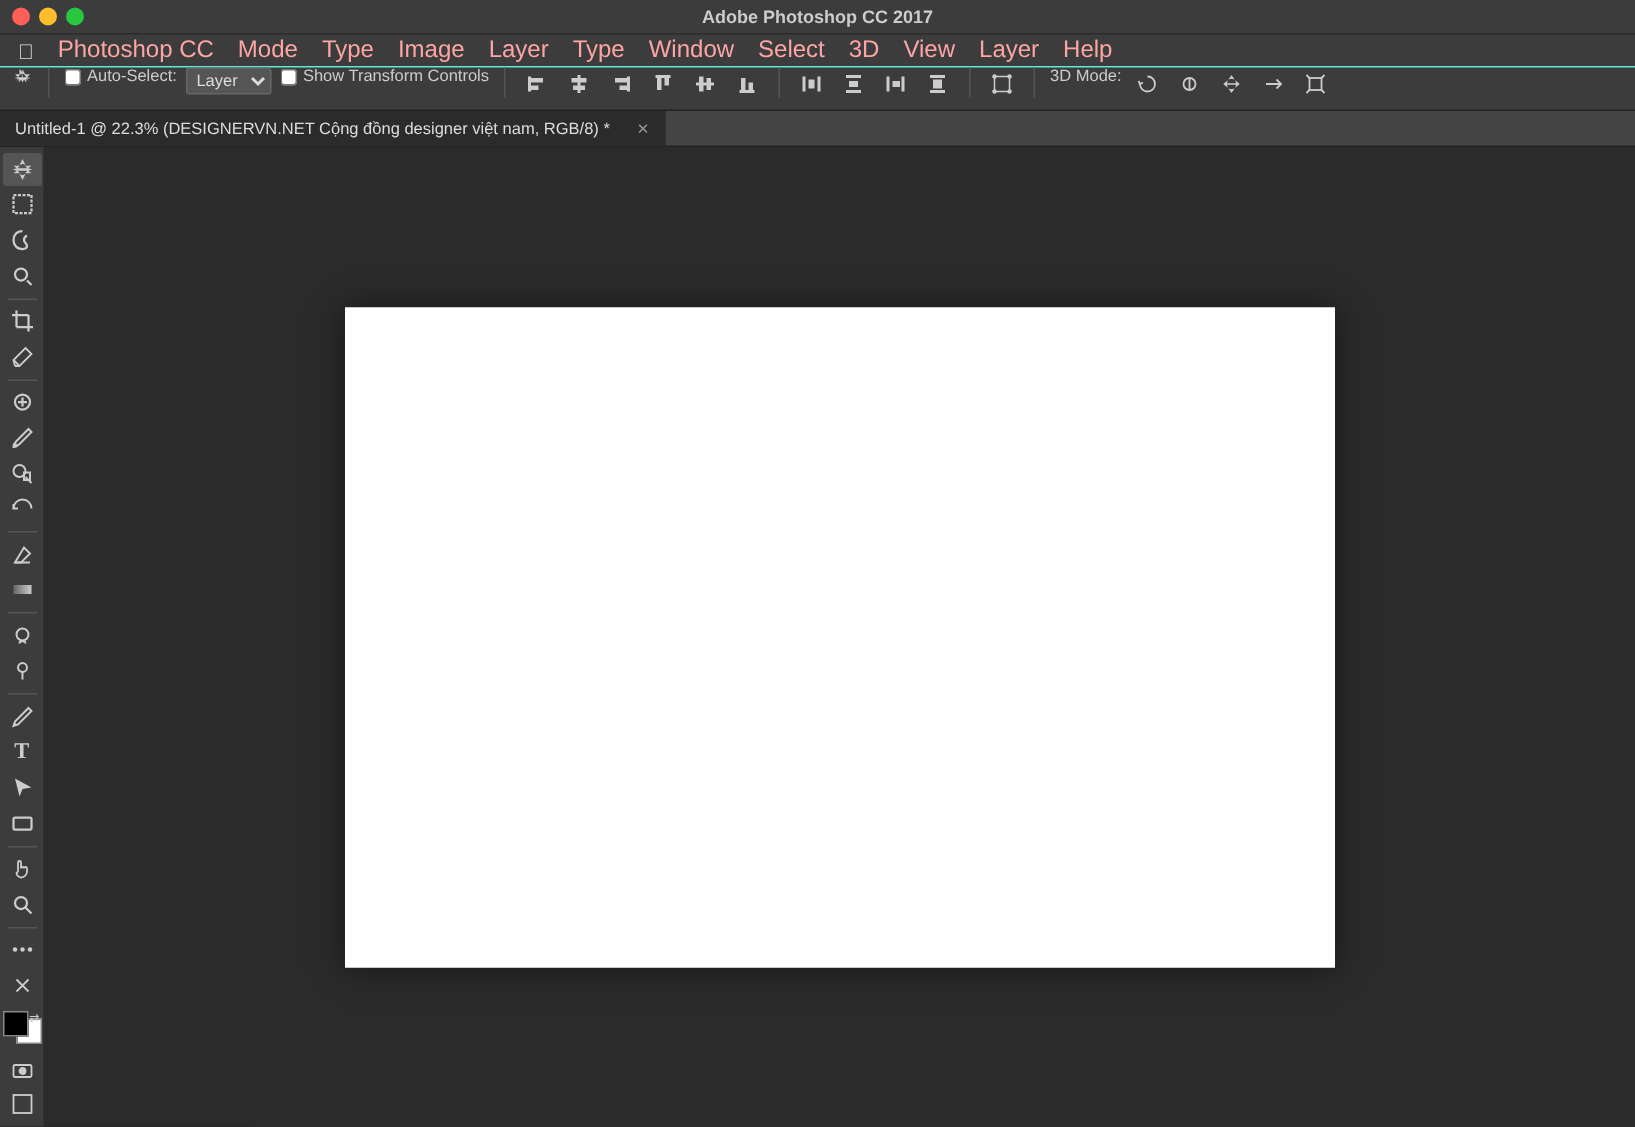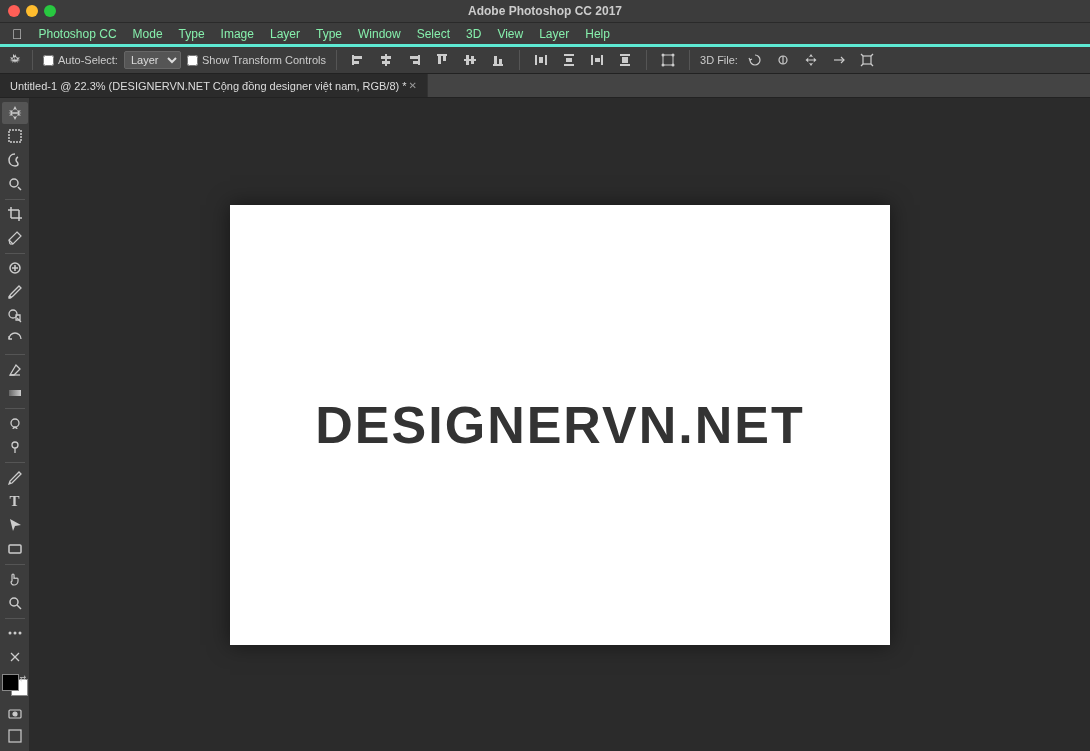--- a/index.html
+++ b/index.html
@@ -48,37 +48,37 @@
     #menu-bar {
       width: 100%;
       height: 22px;
       background: #3c3c3c;
       display: flex;
       align-items: center;
       padding: 0 4px;
       border-top: 1px solid #2a2a2a;
     }
     .menu-item {
-      color: #86efac;
-      font-size: 12px;
+      color: #fca5a5;
+      font-size: 16px;
       padding: 4px 8px;
       cursor: pointer;
       border-radius: 3px;
     }
     .apple-logo { font-size: 14px; padding: 0 8px; color: #ddd; }
 
     
     #options-bar {
       width: 100%;
       height: 30px;
       background: #3c3c3c;
-      border-top: 3px solid #5eead4;
+      border-top: 1px solid #5eead4;
       border-bottom: 1px solid #222;
       display: flex;
-      align-items: center;
+      align-items: flex-start;
       padding: 0 8px;
       gap: 6px;
     }
     .opt-checkbox-label {
       display: flex;
       align-items: center;
       gap: 4px;
       color: #ccc;
       font-size: 11px;
     }
@@ -129,21 +129,21 @@
       border-bottom: 1px solid #222;
     }
     .doc-tab {
       display: flex;
       align-items: center;
       height: 100%;
       padding: 0 10px;
       background: #2b2b2b;
       color: #ddd;
       font-size: 11px;
-      gap: 2px;
+      gap: 18px;
       border-right: 1px solid #333;
     }
     .doc-tab-close {
       color: #999;
       cursor: pointer;
       font-size: 10px;
     }
 
     
     #main-area {
@@ -388,21 +388,21 @@
   <button class="opt-icon-btn">
     <svg width="14" height="14" viewBox="0 0 14 14" fill="none" stroke="#ccc" stroke-width="1">
         <rect x="2" y="2" width="10" height="10"></rect>
         <circle cx="2" cy="2" r="1.5" fill="#ccc" stroke="none"></circle>
         <circle cx="12" cy="2" r="1.5" fill="#ccc" stroke="none"></circle>
         <circle cx="2" cy="12" r="1.5" fill="#ccc" stroke="none"></circle>
         <circle cx="12" cy="12" r="1.5" fill="#ccc" stroke="none"></circle>
       </svg>
   </button>
   <div class="opt-divider"></div>
-  <span class="opt-label">3D File:</span>
+  <span class="opt-label">3D Mode:</span>
   <button class="opt-icon-btn">
     <svg width="14" height="14" viewBox="0 0 14 14" fill="none" stroke="#ccc" stroke-width="1.2">
         <path d="M7 2 A5 5 0 1 1 2 7"></path>
         <polyline points="1,5 2,7 4,6"></polyline>
       </svg>
   </button>
   <button class="opt-icon-btn">
     <svg width="14" height="14" viewBox="0 0 14 14" fill="none" stroke="#ccc" stroke-width="1.2">
         <circle cx="7" cy="7" r="4"></circle>
         <line x1="7" y1="3" x2="7" y2="11"></line>
@@ -619,18 +619,17 @@
     <div class="tool-btn">
       <svg width="16" height="16" viewBox="0 0 16 16" fill="none" stroke="#ccc" stroke-width="1.2">
           <rect x="2" y="2" width="12" height="12"></rect>
         </svg>
     </div>
   </div>
 
   <div id="canvas-area">
     <div id="canvas-wrapper">
       <div id="canvas-content">
-        <div id="canvas-text-main">DESIGNERVN.NET</div>
       </div>
     </div>
   </div>
 
 </div>
 
 </body></html>

